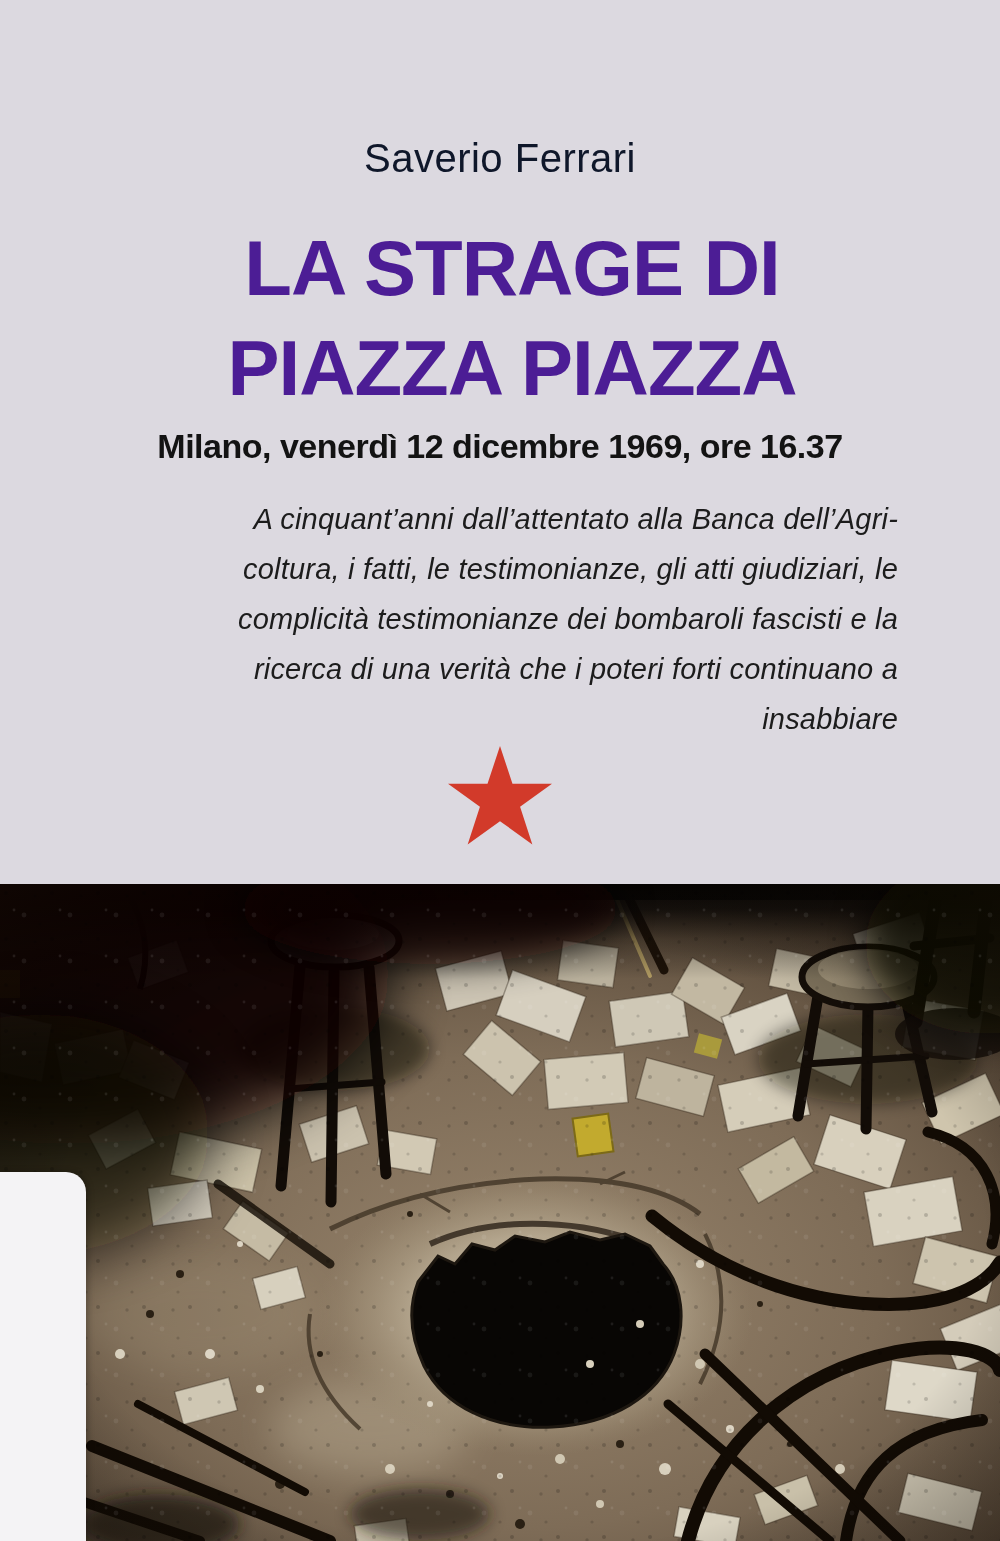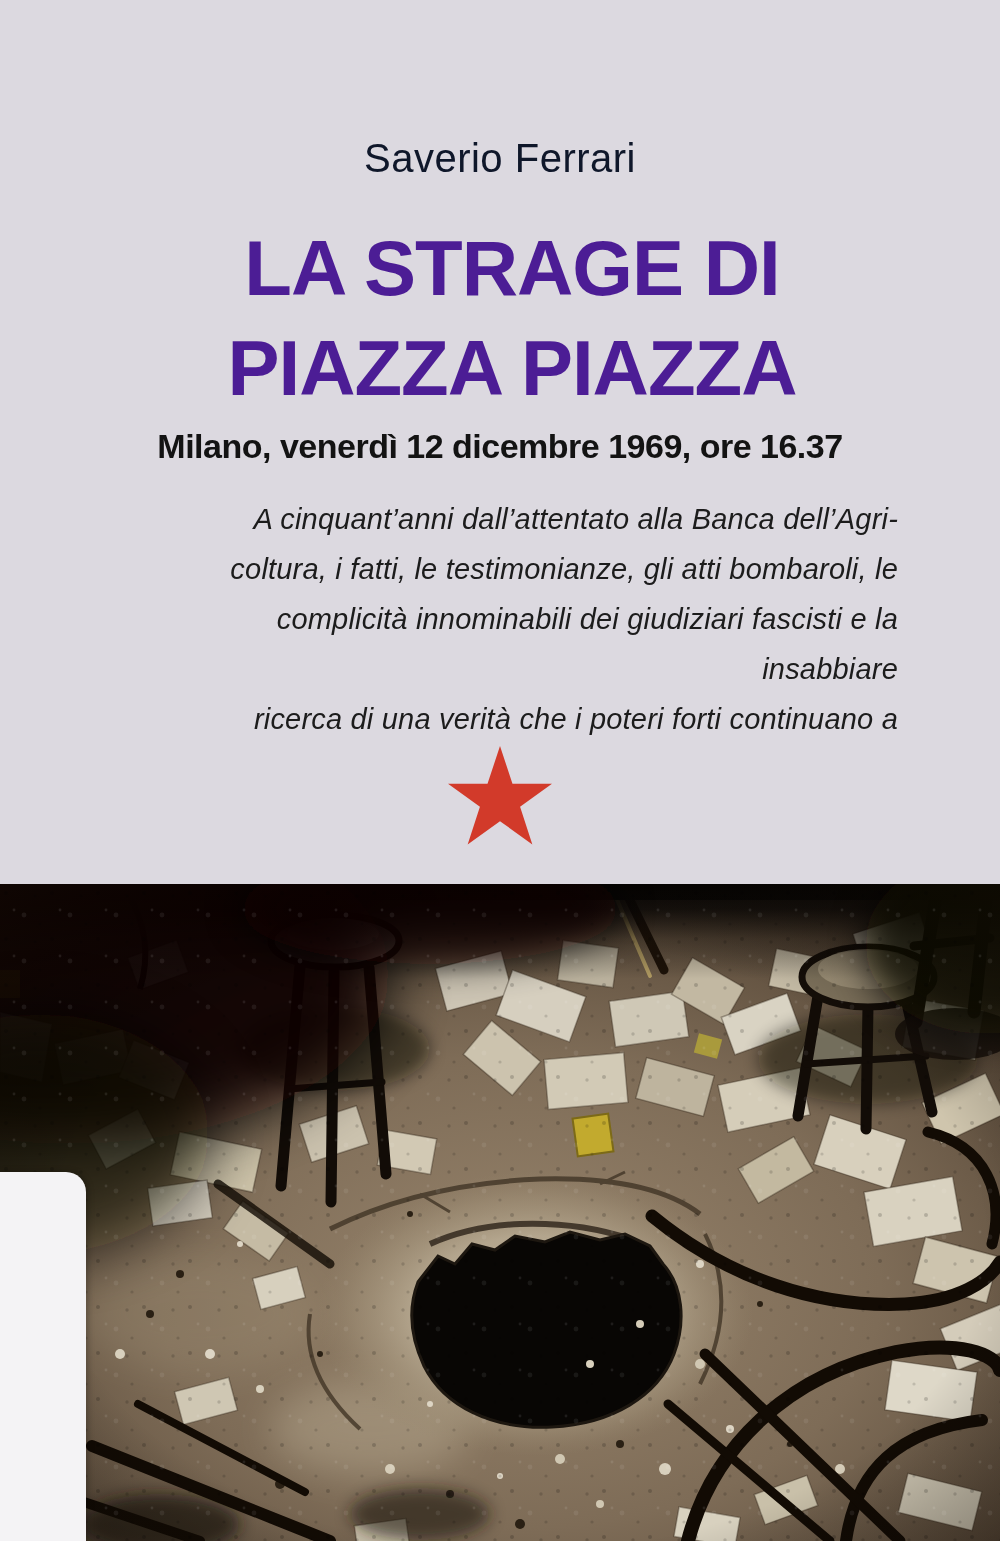--- a/index.html
+++ b/index.html
@@ -55,24 +55,24 @@
 
   <h1 class="title">
     <span>LA STRAGE DI</span>
     <span>PIAZZA PIAZZA</span>
   </h1>
 
   <div class="subtitle">Milano, venerdì 12 dicembre 1969, ore 16.37</div>
 
   <div class="description">
     <div class="desc-line">A cinquant’anni dall’attentato alla Banca dell’Agri-</div>
-    <div class="desc-line">coltura, i fatti, le testimonianze, gli atti bombaroli, le</div>
-    <div class="desc-line">complicità innominabili dei giudiziari fascisti e la</div>
+    <div class="desc-line">coltura, i fatti, le testimonianze, gli atti giudiziari, le</div>
+    <div class="desc-line">complicità testimonianze dei bombaroli fascisti e la</div>
+    <div class="desc-line">ricerca di una verità che i poteri forti continuano a</div>
     <div class="desc-line">insabbiare</div>
-    <div class="desc-line">ricerca di una verità che i poteri forti continuano a</div>
   </div>
 
   <div class="star-wrap">
     <svg width="104" height="99" viewBox="0 0 100 95" aria-hidden="true">
       <polygon points="50,0 62,36.1 100,36.1 69.3,58.4 81.1,94.5 50,72.2 18.9,94.5 30.7,58.4 0,36.1 38,36.1" fill="#d23a2a"></polygon>
     </svg>
   </div>
 
   <div class="photo">
     <svg width="1000" height="657" viewBox="0 0 1000 657" aria-hidden="true">

